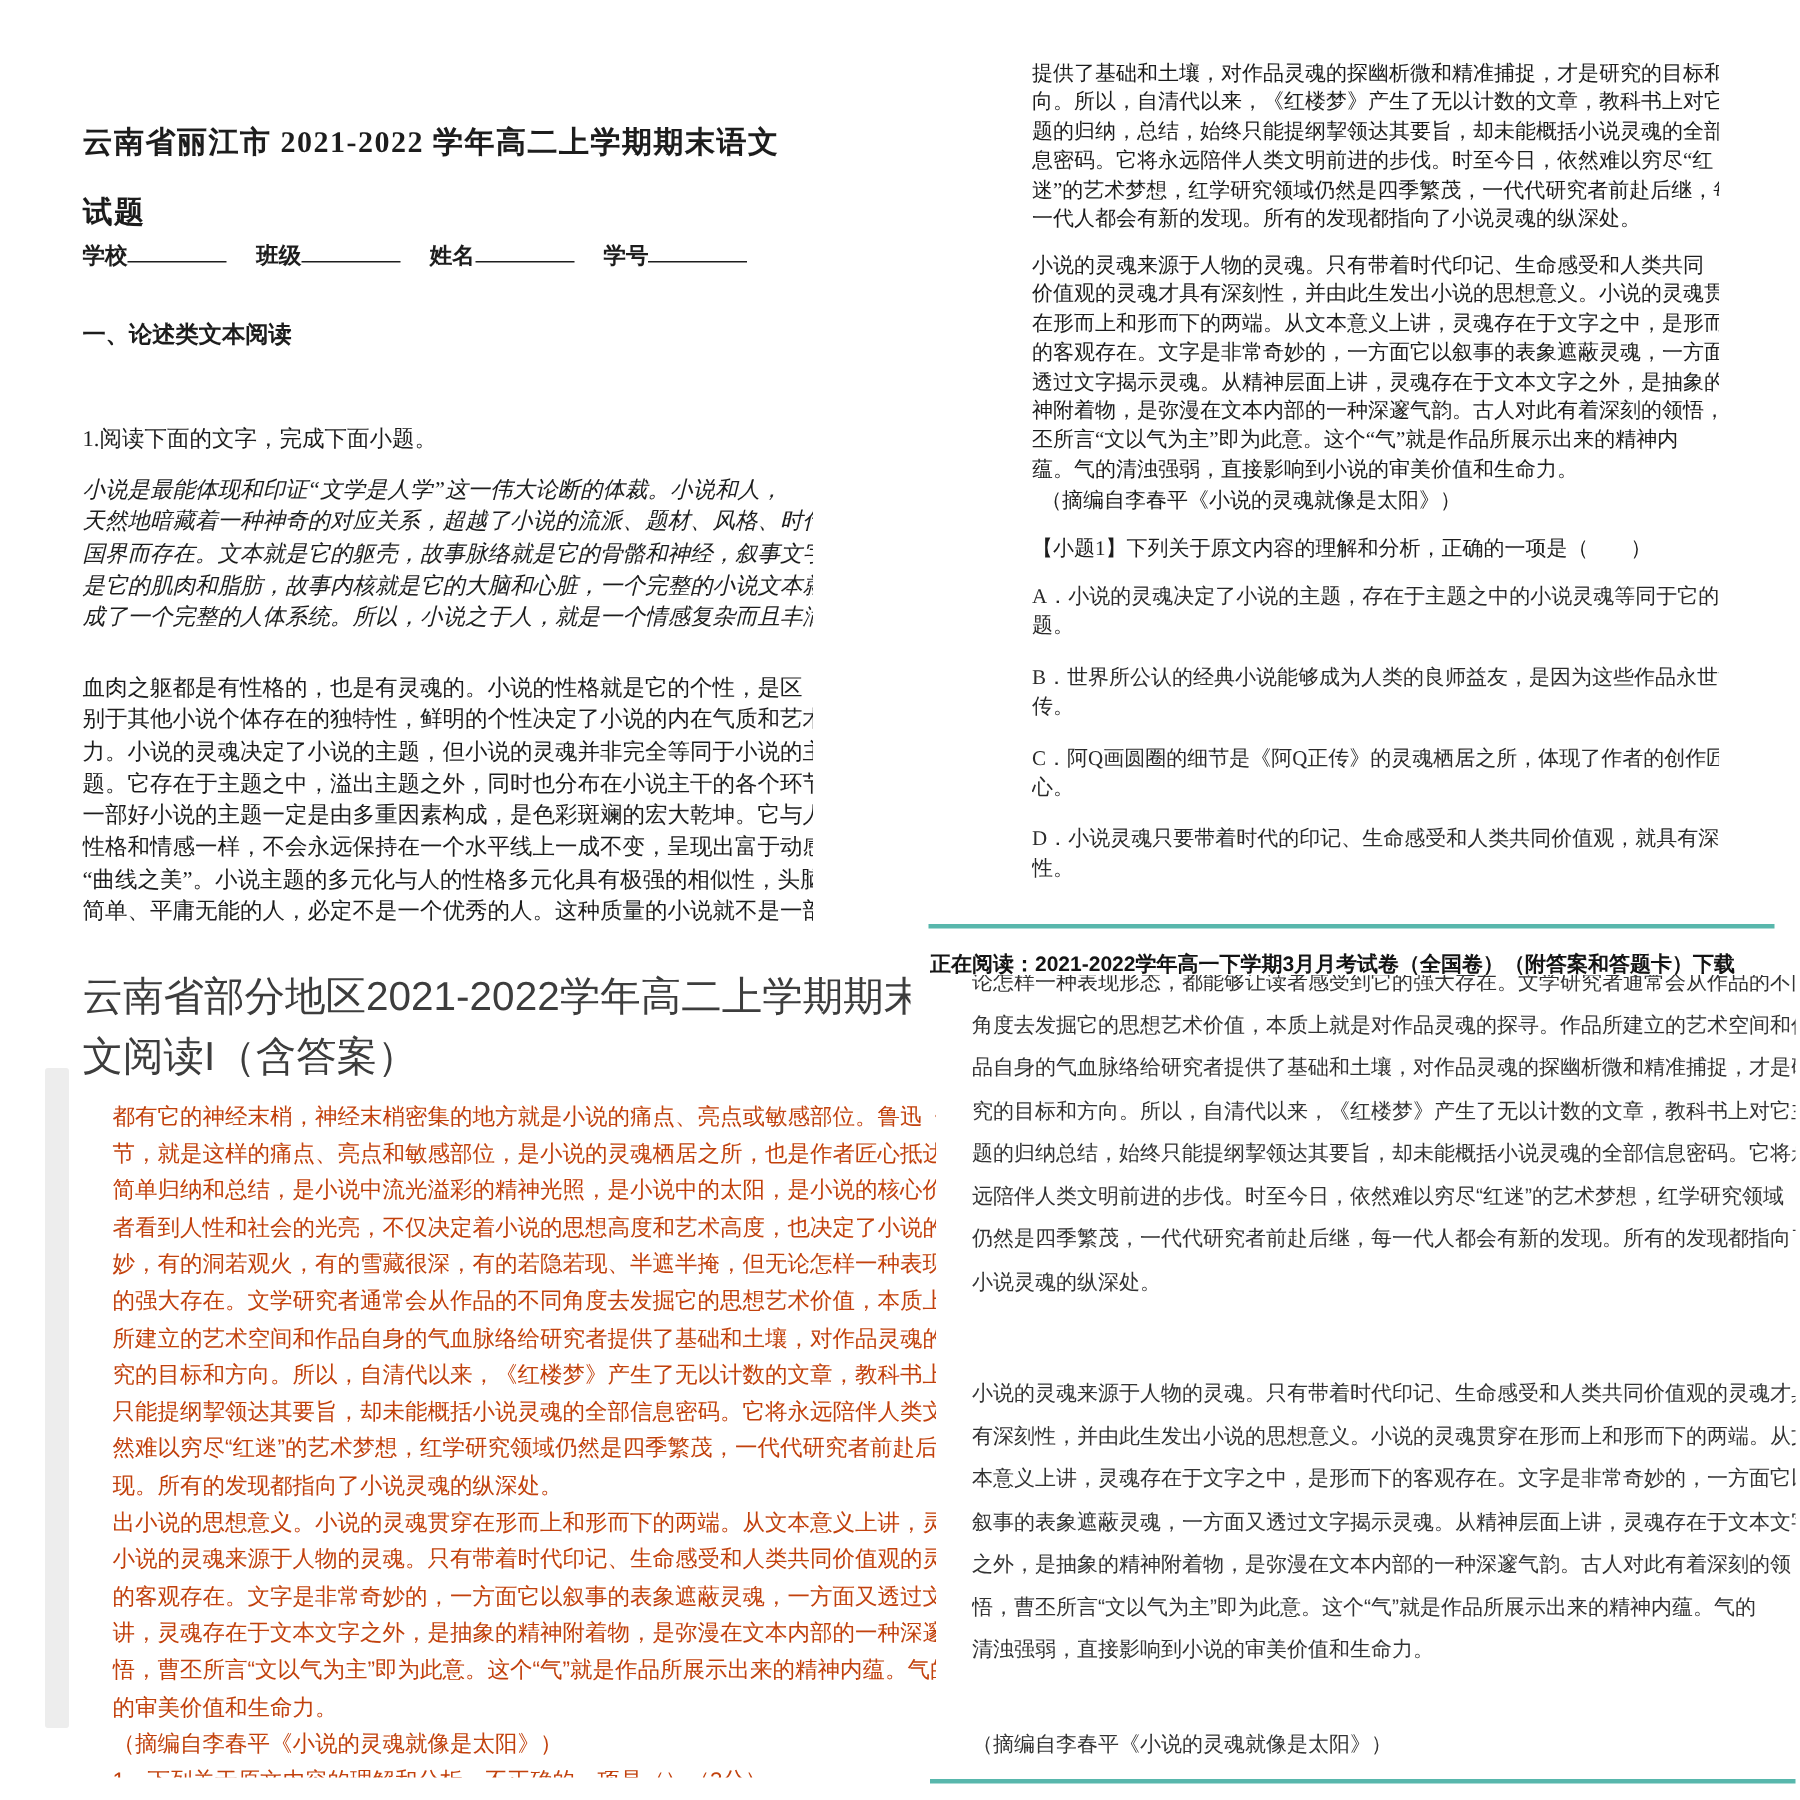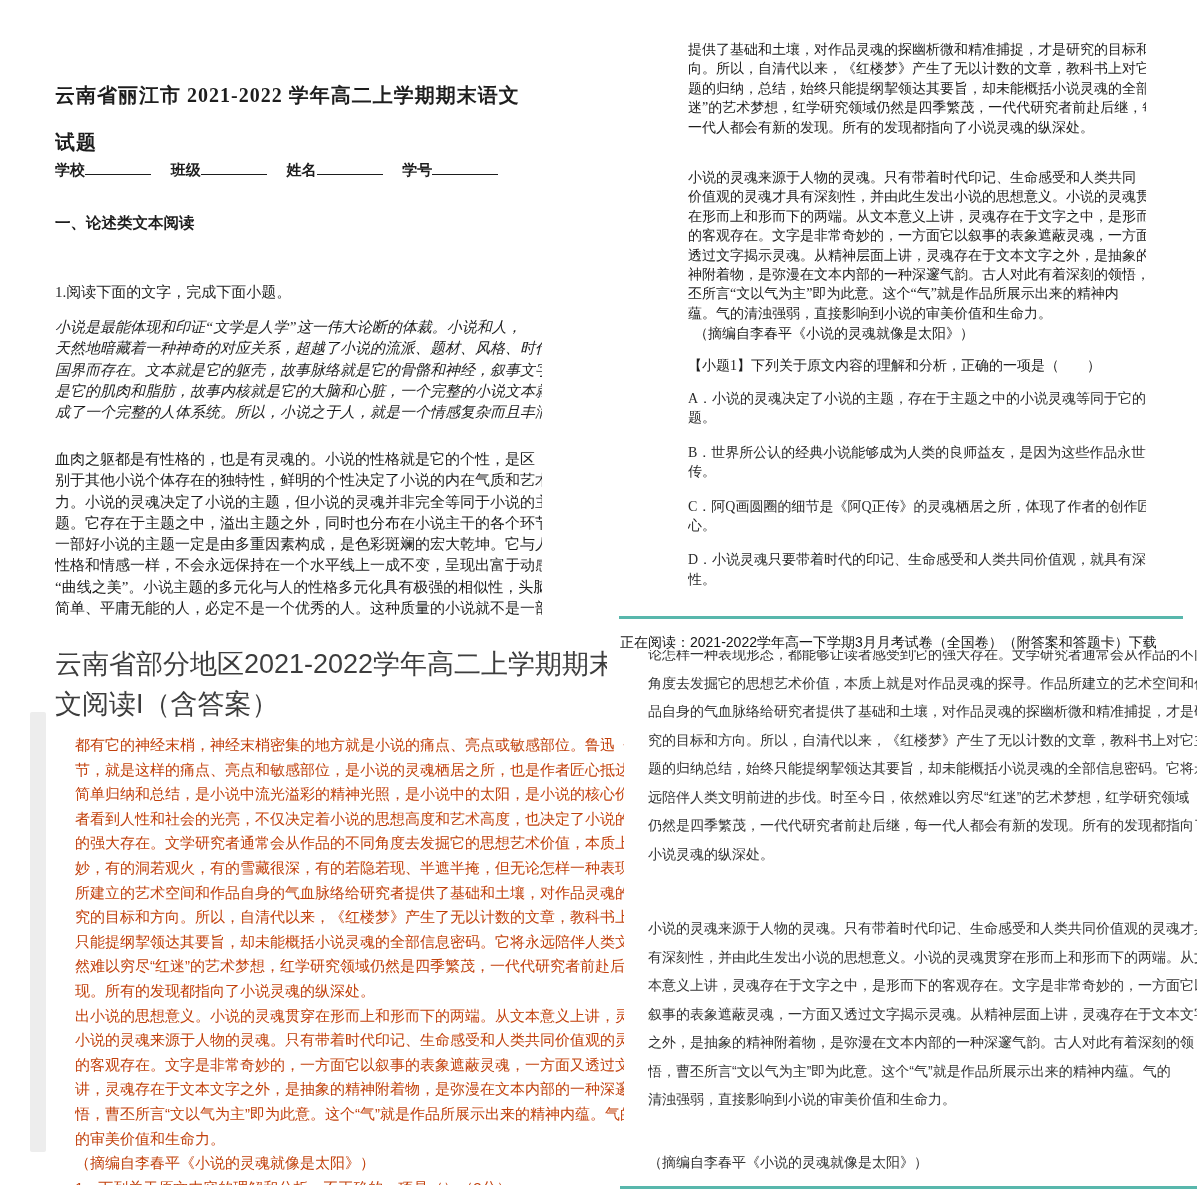--- a/index.html
+++ b/index.html
@@ -36,21 +36,21 @@
   #doc1r .source{top:285px;left:6px;font-size:14px;}
   #doc1r .question{top:317px;left:0;font-size:14px;text-align:center;}
   #doc1r .options{top:349px;left:0;width:458px;font-size:14px;}
   #doc1r .option{margin-bottom:15px;}
   #doc1r .option .line{line-height:19.4px;color:#2a2a2a;}
 
   
   .teal-rule{background:#58b7ac;}
   #rule-top{left:619px;top:616px;width:564px;height:3px;}
   #rule-bottom{left:620px;top:1186px;width:577px;height:3px;}
-  #reading-bar{left:620px;top:631px;width:575px;font-size:14px;color:#141414;line-height:22px;}
+  #reading-bar{left:620px;top:631px;width:575px;font-size:14px;color:#141414;line-height:22px;font-weight:bold;}
 
   
   #doc2{left:55px;top:645px;width:552px;height:530px;}
   #doc2 .title-line{font-size:27px;line-height:38px;color:#3d3d3d;width:552px;}
   #doc2 .t1{top:0;left:0;}
   #doc2 .t2{top:40px;left:0;}
   #doc2 .body{top:88px;left:3px;width:549px;height:452px;overflow:hidden;color:#c2410c;font-size:15px;margin-left:17px;}
   #doc2 .body .line{line-height:24.6px;height:24.6px;}
   #scroll-strip{left:30px;top:712px;width:16px;height:440px;background:#ededed;border-radius:2px;}
 
@@ -96,20 +96,21 @@
     <div class="line">“曲线之美”。小说主题的多元化与人的性格多元化具有极强的相似性，头脑</div>
     <div class="line">简单、平庸无能的人，必定不是一个优秀的人。这种质量的小说就不是一部好</div>
   </div>
 </div>
 
 <div id="doc1r" class="abs ser">
   <div class="abs para p1">
     <div class="line">提供了基础和土壤，对作品灵魂的探幽析微和精准捕捉，才是研究的目标和方</div>
     <div class="line">向。所以，自清代以来，《红楼梦》产生了无以计数的文章，教科书上对它主</div>
     <div class="line">题的归纳，总结，始终只能提纲挈领达其要旨，却未能概括小说灵魂的全部信</div>
+    <div class="line">息密码。它将永远陪伴人类文明前进的步伐。时至今日，依然难以穷尽“红</div>
     <div class="line">迷”的艺术梦想，红学研究领域仍然是四季繁茂，一代代研究者前赴后继，每</div>
     <div class="line">一代人都会有新的发现。所有的发现都指向了小说灵魂的纵深处。</div>
   </div>
 
   <div class="abs para p2">
     <div class="line">小说的灵魂来源于人物的灵魂。只有带着时代印记、生命感受和人类共同</div>
     <div class="line">价值观的灵魂才具有深刻性，并由此生发出小说的思想意义。小说的灵魂贯穿</div>
     <div class="line">在形而上和形而下的两端。从文本意义上讲，灵魂存在于文字之中，是形而下</div>
     <div class="line">的客观存在。文字是非常奇妙的，一方面它以叙事的表象遮蔽灵魂，一方面又</div>
     <div class="line">透过文字揭示灵魂。从精神层面上讲，灵魂存在于文本文字之外，是抽象的精</div>
@@ -148,22 +149,22 @@
 
 <div id="doc2" class="abs san">
   <div class="abs t1 title-line line">云南省部分地区2021-2022学年高二上学期期末考试语文试</div>
   <div class="abs t2 title-line line">文阅读I（含答案）</div>
 
   <div class="abs body">
     <div class="line">都有它的神经末梢，神经末梢密集的地方就是小说的痛点、亮点或敏感部位。鲁迅《</div>
     <div class="line">节，就是这样的痛点、亮点和敏感部位，是小说的灵魂栖居之所，也是作者匠心抵达</div>
     <div class="line">简单归纳和总结，是小说中流光溢彩的精神光照，是小说中的太阳，是小说的核心价</div>
     <div class="line">者看到人性和社会的光亮，不仅决定着小说的思想高度和艺术高度，也决定了小说的</div>
+    <div class="line">妙，有的洞若观火，有的雪藏很深，有的若隐若现、半遮半掩，但无论怎样一种表现</div>
     <div class="line">的强大存在。文学研究者通常会从作品的不同角度去发掘它的思想艺术价值，本质上</div>
-    <div class="line">妙，有的洞若观火，有的雪藏很深，有的若隐若现、半遮半掩，但无论怎样一种表现</div>
     <div class="line">所建立的艺术空间和作品自身的气血脉络给研究者提供了基础和土壤，对作品灵魂的</div>
     <div class="line">究的目标和方向。所以，自清代以来，《红楼梦》产生了无以计数的文章，教科书上</div>
     <div class="line">只能提纲挈领达其要旨，却未能概括小说灵魂的全部信息密码。它将永远陪伴人类文</div>
     <div class="line">然难以穷尽“红迷”的艺术梦想，红学研究领域仍然是四季繁茂，一代代研究者前赴后</div>
     <div class="line">现。所有的发现都指向了小说灵魂的纵深处。</div>
     <div class="line">出小说的思想意义。小说的灵魂贯穿在形而上和形而下的两端。从文本意义上讲，灵</div>
     <div class="line">小说的灵魂来源于人物的灵魂。只有带着时代印记、生命感受和人类共同价值观的灵</div>
     <div class="line">的客观存在。文字是非常奇妙的，一方面它以叙事的表象遮蔽灵魂，一方面又透过文</div>
     <div class="line">讲，灵魂存在于文本文字之外，是抽象的精神附着物，是弥漫在文本内部的一种深邃</div>
     <div class="line">悟，曹丕所言“文以气为主”即为此意。这个“气”就是作品所展示出来的精神内蕴。气的</div>

